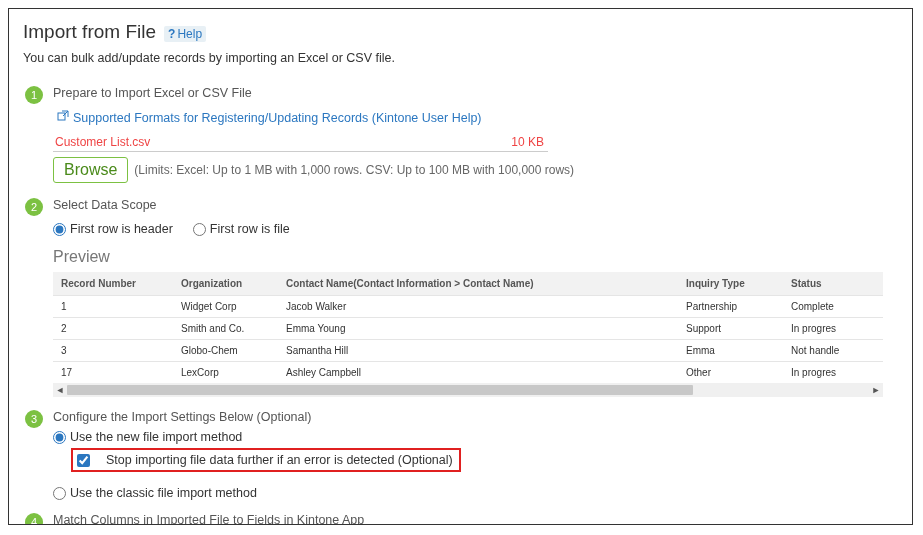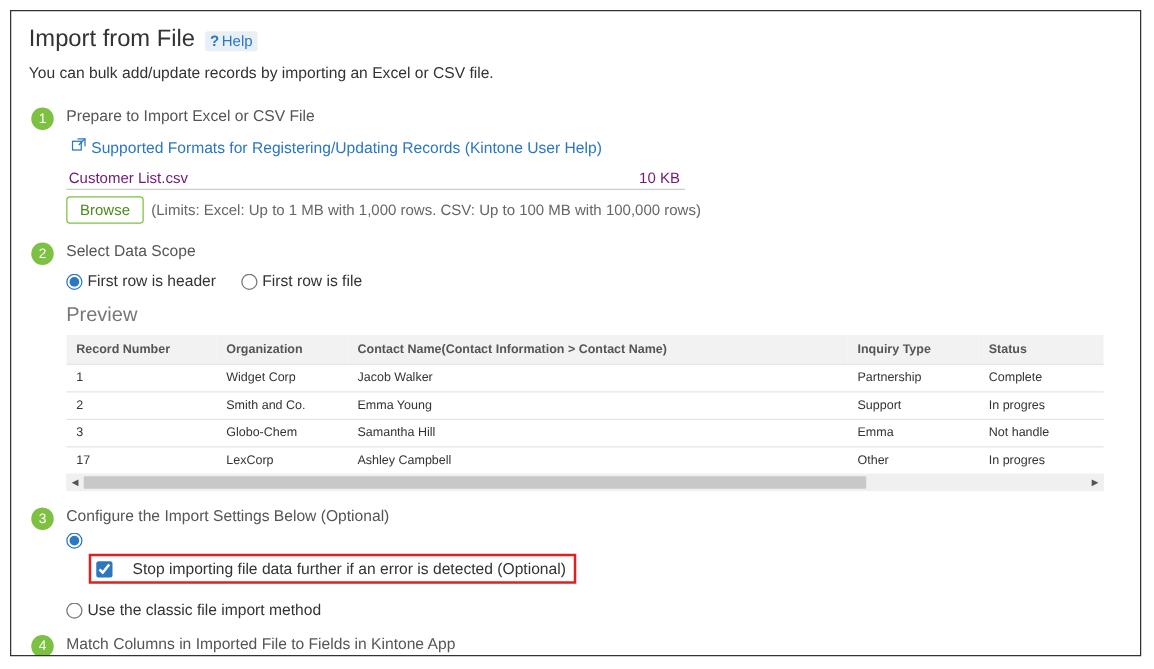--- a/index.html
+++ b/index.html
@@ -90,34 +90,34 @@
     cursor: pointer;
   }
   .file-row {
     display: flex;
     justify-content: space-between;
     align-items: baseline;
     border-bottom: 1px solid #ccc;
     padding: 0 4px 2px 2px;
     width: 495px;
     font-size: 12px;
-    color: #701a75;
+    color: #ef4444;
     margin-bottom: 5px;
     gap: 21px;
   }
   .browse-row {
     display: flex;
     align-items: center;
     gap: 6px;
   }
   .browse-btn {
     border: 1px solid #7cc142;
     background: #fff;
     color: #4a8a1a;
-    font-size: 12px;
+    font-size: 16px;
     padding: 3px 10px;
     border-radius: 3px;
     cursor: pointer;
   }
   .limits-text {
     font-size: 12px;
     color: #666;
   }
   .radio-row {
     display: flex;
@@ -326,20 +326,21 @@
       </div>
     </div>
 
     <div class="step" style="margin-top:12px;">
       <div class="step-number">3</div>
       <div class="step-body">
         <div class="step-label" style="margin-bottom:6px;">Configure the Import Settings Below (Optional)</div>
         <div class="radio-row-vert">
           <label>
             <input type="radio" name="method" checked="" style="">
+            <span>Use the new file import method</span>
           </label>
         </div>
         <div class="highlight-box">
           <label>
             <input type="checkbox" checked="" style="">
             <span>Stop importing file data further if an error is detected (Optional)</span>
           </label>
         </div>
         <div class="radio-row-vert" style="margin-top:8px;">
           <label>

